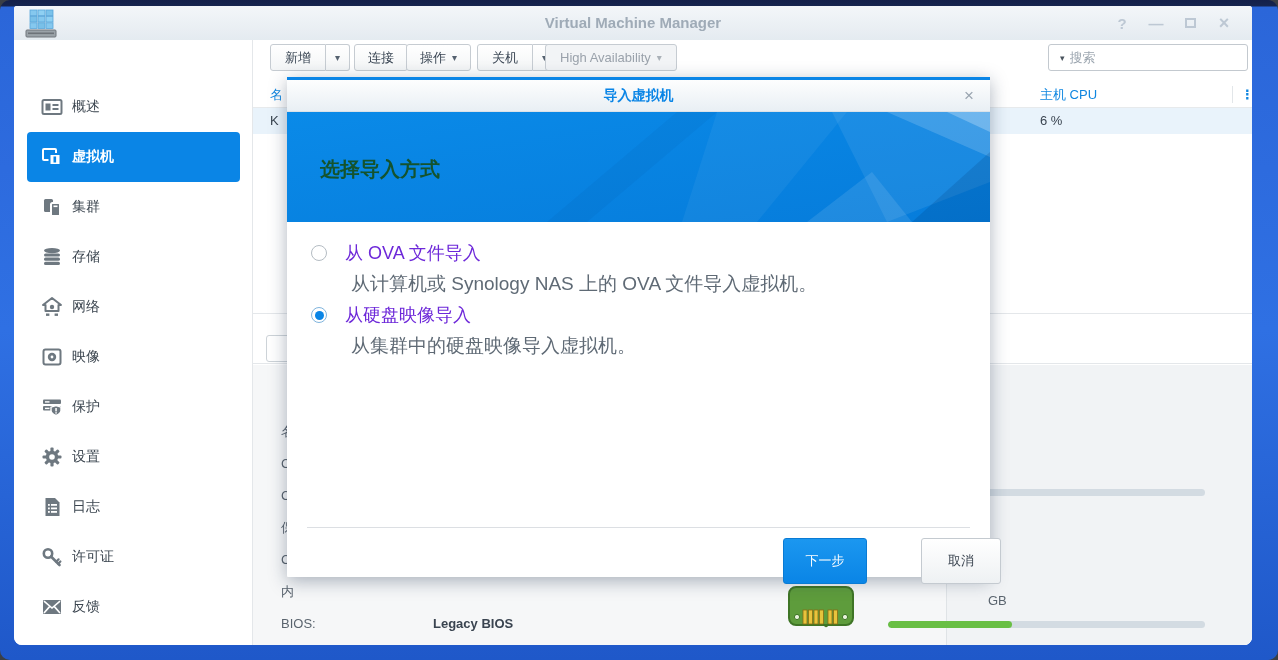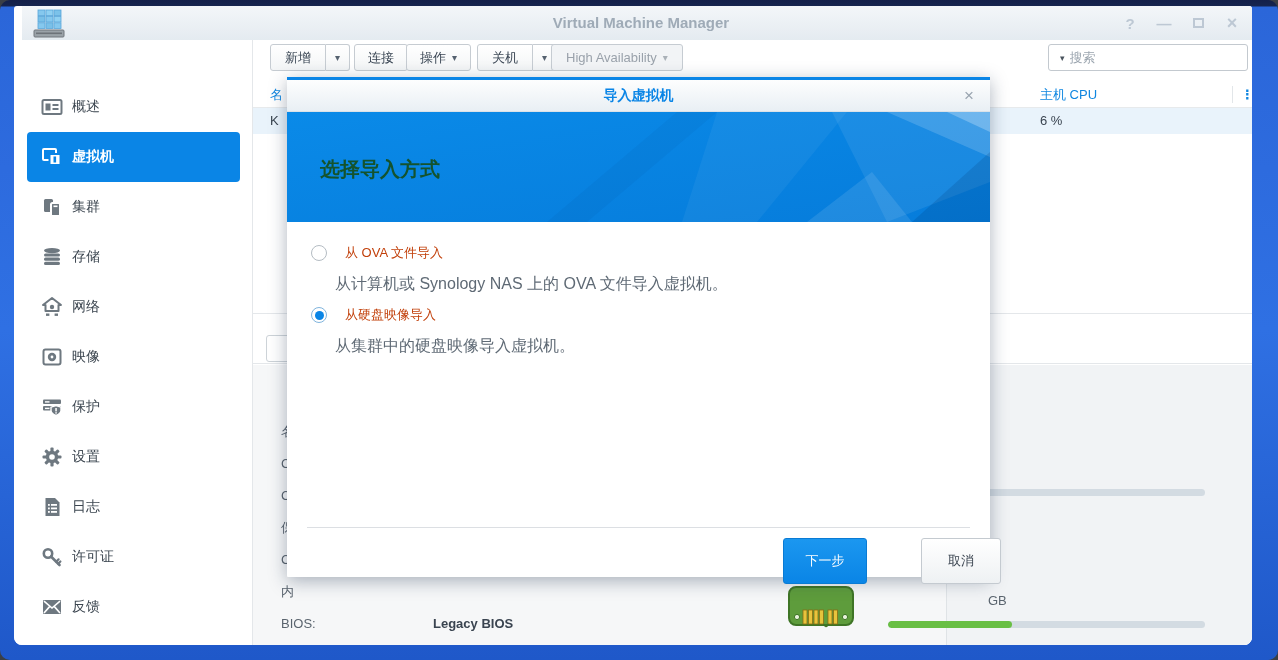--- a/index.html
+++ b/index.html
@@ -4,21 +4,21 @@
 <style>
   html,body{margin:0;padding:0;background:#3a3f46;}
   *{box-sizing:border-box;font-family:"Liberation Sans","DejaVu Sans",sans-serif;}
   #stage{position:relative;width:1278px;height:660px;overflow:hidden;
     background:linear-gradient(to bottom,#14204a 0px,#16254f 6px,#2b66d9 7px,#2f70e3 50%,#1f58c9 100%);
     border-radius:10px;}
   #app{position:absolute;left:14px;top:6px;width:1238px;height:639px;background:#fff;
     border-radius:3px 3px 8px 8px;overflow:hidden;}
 
   
-  .titlebar{position:absolute;left:8px;top:0;width:100%;height:40px;
+  .titlebar{position:absolute;left:0;top:0;width:100%;height:40px;
     background:linear-gradient(to bottom,#f3f6f9,#e2e9ef);border-bottom:1px solid #d9e0e7;}
   .app-icon{position:absolute;left:9px;top:1px;width:36px;height:32px;}
   .win-title{position:absolute;left:0;top:0;width:100%;height:34px;line-height:34px;
     text-align:center;font-size:15px;font-weight:bold;color:#9fabb7;}
   .win-controls{position:absolute;right:18px;top:0;height:34px;display:flex;align-items:center;gap:14px;}
   .wc{width:20px;height:20px;display:flex;align-items:center;justify-content:center;
     color:#bdc8d4;font-size:15px;font-weight:bold;cursor:default;}
   .wc-max-box{width:11px;height:10px;border:2px solid #bdc8d4;}
   .wc-close{font-size:18px;}
 
@@ -85,22 +85,22 @@
   .modal .mhead{position:absolute;left:0;top:3px;width:100%;height:32px;
     background:linear-gradient(to bottom,#fdfefe,#e9eff4);border-bottom:1px solid #dbe2e8;}
   .modal .mtitle{width:100%;text-align:center;line-height:31px;font-size:14px;font-weight:bold;color:#0a85e6;}
   .modal .mclose{position:absolute;right:16px;top:0;line-height:31px;font-size:17px;color:#9aa5b0;cursor:pointer;}
   .modal .banner{position:absolute;left:0;top:35px;width:703px;height:110px;overflow:hidden;}
   .modal .banner-title{position:absolute;left:33px;top:44px;font-size:20px;font-weight:bold;color:#14532d;z-index:2;}
   .modal .mbody{position:absolute;left:0;top:145px;width:100%;height:305px;background:#fff;}
   .radio{position:absolute;width:16px;height:16px;border-radius:50%;background:#fff;border:1px solid #b4bcc3;}
   .radio.sel{border-color:#7fb4dd;display:flex;align-items:center;justify-content:center;}
   .radio.sel::after{content:"";width:9px;height:9px;border-radius:50%;background:#0a85e6;}
-  .opt-label{position:absolute;left:58px;font-size:13px;color:#c2410c;line-height:18px;}
-  .opt-desc{position:absolute;left:48px;font-size:16px;color:#5f6a75;line-height:18px;}
+  .opt-label{position:absolute;left:58px;font-size:18px;color:#6d28d9;line-height:18px;}
+  .opt-desc{position:absolute;left:64px;font-size:19px;color:#5f6a75;line-height:18px;}
   .mdivider{position:absolute;left:20px;top:450px;width:663px;height:1px;background:#dcdfe3;}
   .mbtn{position:absolute;top:461px;height:46px;border-radius:3px;font-size:13px;
     display:flex;align-items:center;justify-content:center;cursor:pointer;}
   .mbtn.primary{left:496px;width:84px;background:linear-gradient(to bottom,#1b97f0,#0a85e6);
     border:1px solid #0a7bd4;color:#fff;}
   .mbtn.secondary{left:590px;width:80px;background:linear-gradient(to bottom,#ffffff,#eef1f3);
     border:1px solid #c4cad0;color:#3a4450;margin-left:44px;}
 </style>
 </head>
 <body>
@@ -261,21 +261,21 @@
         </div>
         <div class="btn" style="left:101px;padding:0 13px">连接</div>
         <div class="btn" style="left:153px;padding:0 13px">
           <span>操作</span>
           <span class="caret">▾</span>
         </div>
         <div class="split" style="left:224px">
           <div class="seg main">关机</div>
           <div class="seg drop">▾</div>
         </div>
-        <div class="btn disabled" style="left:298px;padding:0 14px">
+        <div class="btn disabled" style="left:292px;padding:0 14px">
           <span>High Availability</span>
           <span class="caret">▾</span>
         </div>
         <div class="searchbox">
           <svg width="15" height="15" viewBox="0 0 15 15">
             <circle cx="6" cy="6" r="4" fill="none" stroke="#2b3540" stroke-width="2"></circle>
             <path d="M9 9 L13.4 13.4" stroke="#2b3540" stroke-width="2" stroke-linecap="round"></path>
           </svg>
           <span class="caret">▾</span>
           <input type="text" placeholder="搜索" style="">

